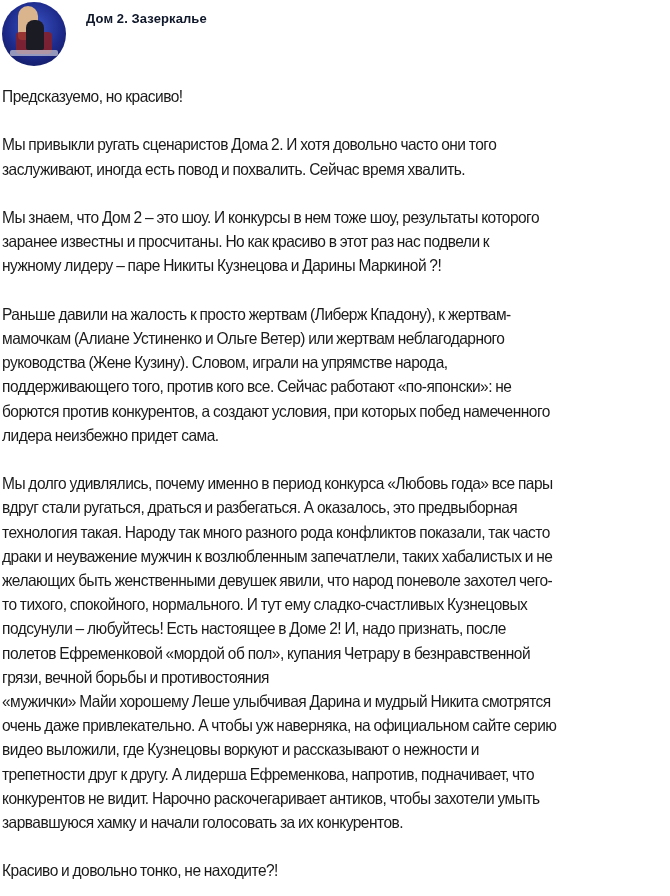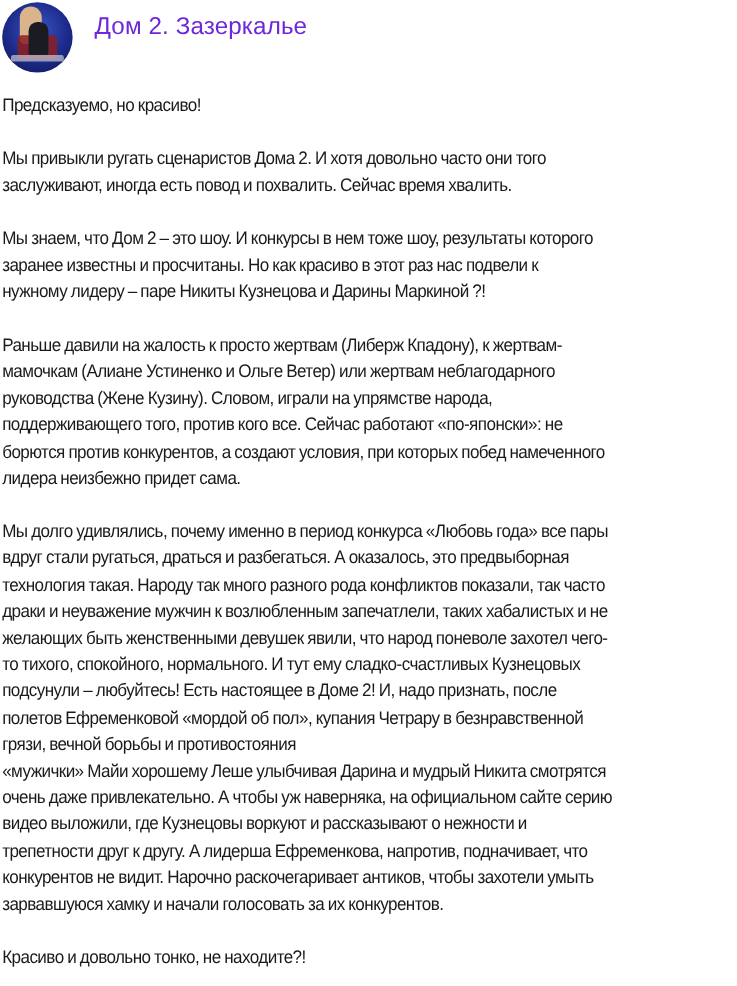--- a/index.html
+++ b/index.html
@@ -4,21 +4,21 @@
 <style>
   html, body { margin: 0; padding: 0; background: #ffffff; }
   body { width: 670px; height: 896px; overflow: hidden; position: relative; }
   .header { position: absolute; left: 0; top: 0; width: 670px; height: 70px; }
   .avatar { position: absolute; left: 2px; top: 2px; width: 64px; height: 64px; border-radius: 50%;
     background: radial-gradient(circle at 50% 40%, #3b56c8 0%, #1d2a8a 55%, #0d1450 100%); overflow: hidden; }
   .avatar .fig1 { position: absolute; left: 16px; top: 4px; width: 20px; height: 34px; border-radius: 10px 10px 4px 4px; background: #d9b48c; }
   .avatar .fig2 { position: absolute; left: 24px; top: 18px; width: 18px; height: 30px; border-radius: 8px 8px 2px 2px; background: #1b1b24; }
   .avatar .chair { position: absolute; left: 14px; top: 30px; width: 36px; height: 22px; border-radius: 4px; background: #8a1e22; opacity: .85; }
   .avatar .caption { position: absolute; left: 8px; top: 48px; width: 48px; height: 6px; background: #c9c9d6; opacity: .7; border-radius: 2px; }
-  .title { position: absolute; left: 86px; top: 11px; font-family: "Liberation Sans", sans-serif; font-weight: normal; font-size: 22px; color: #6d28d9; letter-spacing: 0.1px; }
+  .title { position: absolute; left: 86px; top: 11px; font-family: "Liberation Sans", sans-serif; font-weight: bold; font-size: 13px; color: #0f172a; letter-spacing: 0.1px; }
   .content { position: absolute; left: 2px; top: 84px; width: 668px;
     font-family: "Liberation Sans Narrow", "Liberation Sans", sans-serif; font-size: 16.5px; line-height: 24.2px; color: #1a1a1a;
     letter-spacing: -0.55px; word-spacing: -0.5px; transform: scaleX(0.94); transform-origin: left top; width: 712px; }
   .content p { margin: 0 0 24.2px 0; white-space: pre-line; }
 </style>
 </head>
 <body>
 
 <div class="header">
   <div class="avatar">

